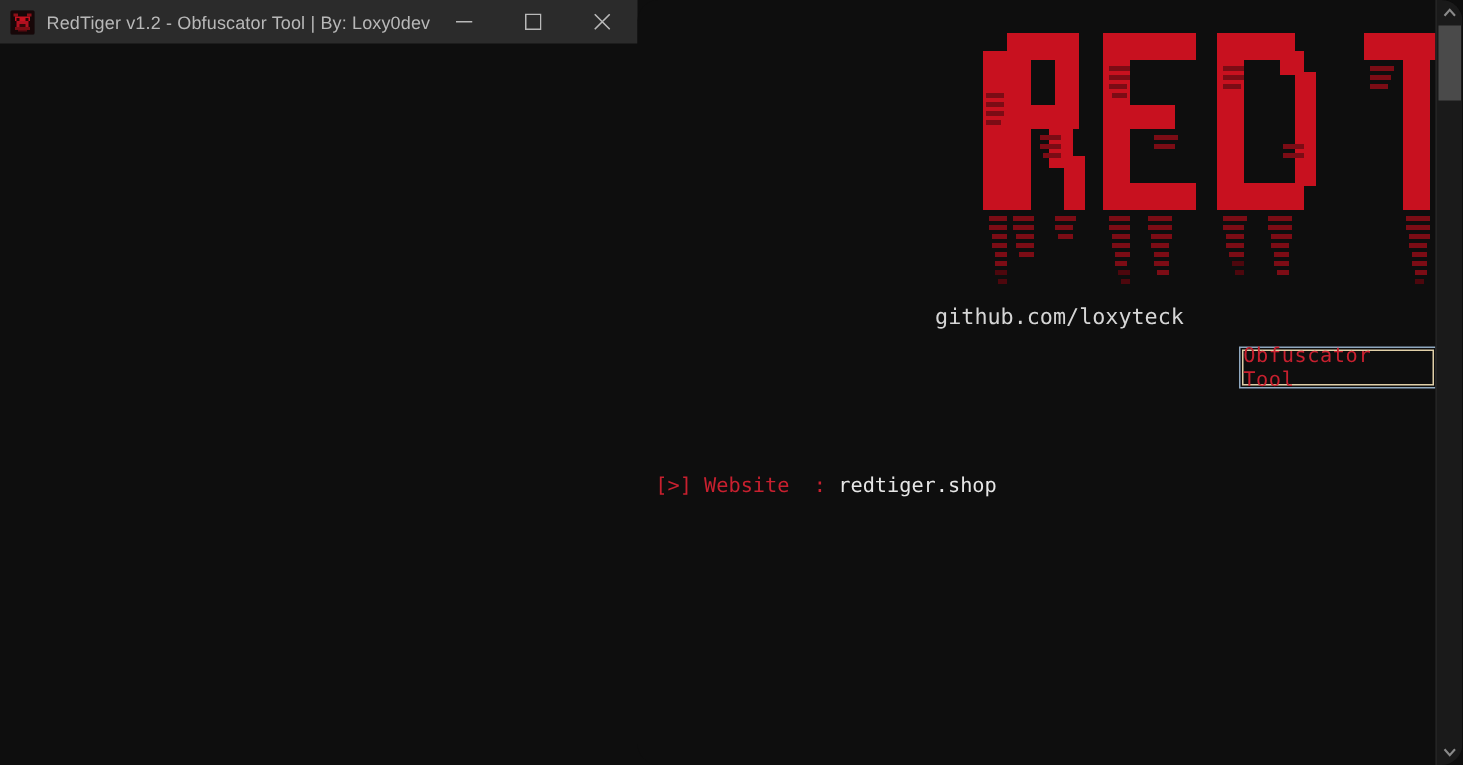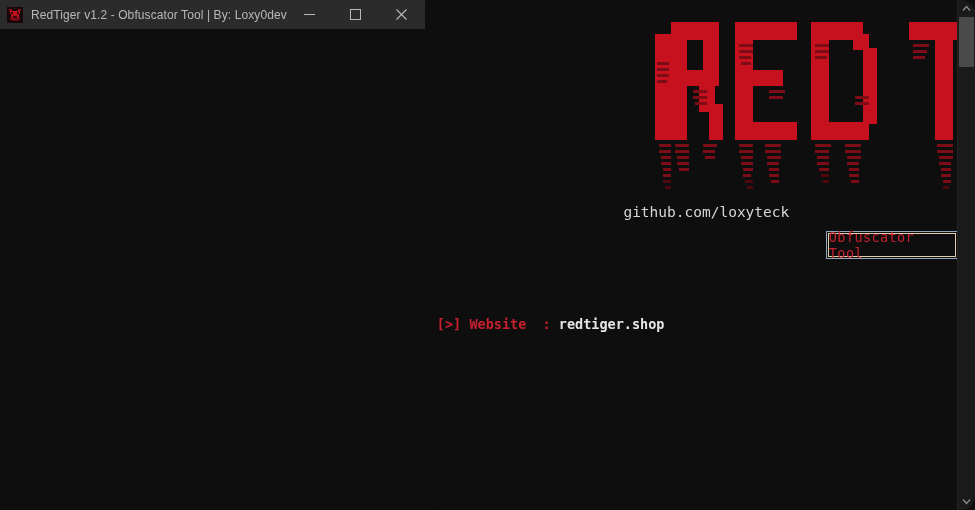--- a/index.html
+++ b/index.html
@@ -142,21 +142,21 @@
     position: absolute;
     top: 268px;
     left: 0;
     width: 100%;
     font-family: "DejaVu Sans Mono", monospace;
     font-size: 13.5px;
     line-height: 16px;
     white-space: pre;
     user-select: none;
   }
-  .line { height: 16px; font-weight: bold; }
+  .line { height: 16px; }
   .spacer { height: 16px; }
   .red      { color: #c8202f; }
   .white    { color: #e6e6e6; }
 
   
   .scrollbar {
     width: 17px;
     flex: 0 0 auto;
     background: #1a1a1a;
     border-left: 1px solid #242424;

